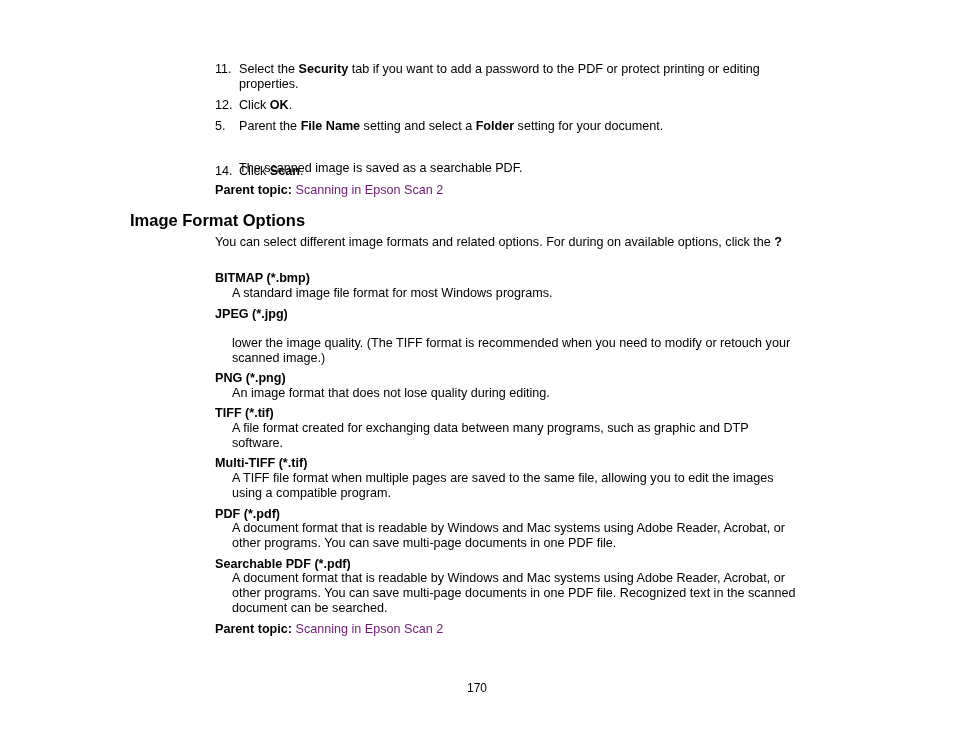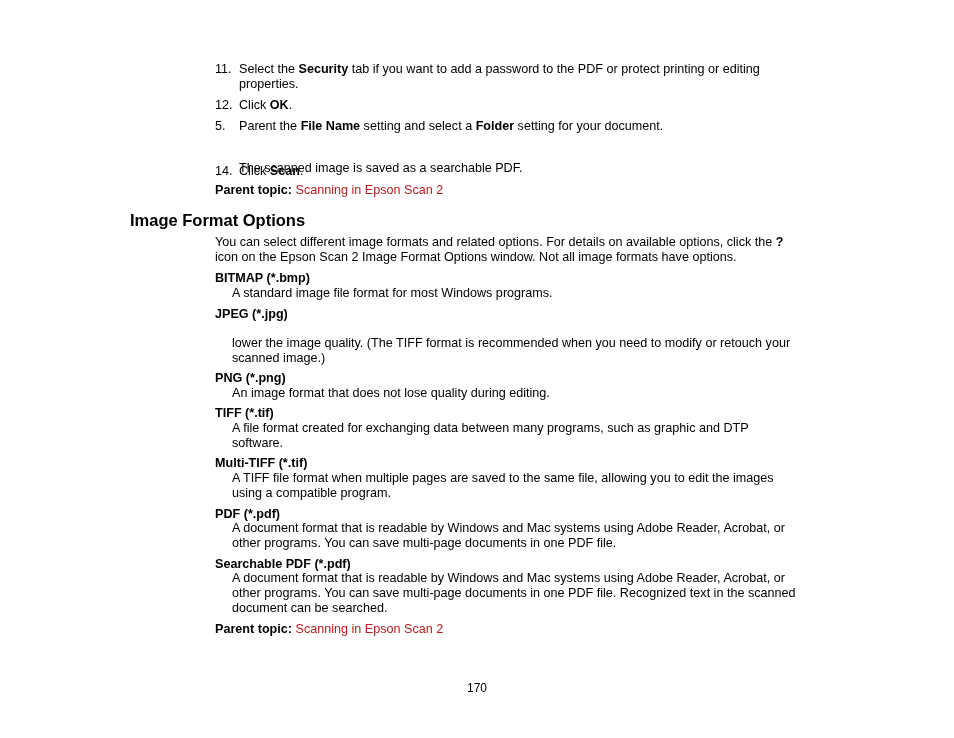--- a/index.html
+++ b/index.html
@@ -6,21 +6,21 @@
     body {
       width: 954px; height: 738px; position: relative; overflow: hidden;
       font-family: "Liberation Sans", sans-serif; color: #000;
       font-size: 12.6px; line-height: 15px;
     }
     .abs { position: absolute; }
     b { font-weight: bold; }
     .step { position: absolute; left: 215px; width: 600px; }
     .step .num { position: absolute; left: 0; top: 0; width: 24px; }
     .step .txt { margin-left: 24px; display: block; }
-    .link { color: #b91c1c; text-decoration: none; cursor: pointer; }
+    .link { color: #701a75; text-decoration: none; cursor: pointer; }
     .h2 { font-size: 16.5px; font-weight: bold; line-height: 20px; }
     .term { position: absolute; left: 215px; font-weight: bold; }
     .def { position: absolute; left: 232px; width: 595px; }
   </style>
 </head>
 <body>
 
 <div class="step" style="top:62px;">
   <span class="num">11.</span>
   <span class="txt"><span>Select the </span><b>Security</b><span> tab if you want to add a password to the PDF or protect printing or editing</span><br><span>properties.</span></span>
@@ -40,22 +40,21 @@
 <div class="abs" style="left:239px; top:161px;">The scanned image is saved as a searchable PDF.</div>
 
 <div class="abs" style="left:215px; top:183px;">
   <b>Parent topic:</b>
   <a class="link">Scanning in Epson Scan 2</a>
 </div>
 
 <div class="abs h2" style="left:130px; top:210px;">Image Format Options</div>
 
 <div class="abs" style="left:215px; top:235px; width:600px;">
-  <span>You can select different image formats and related options. For details on available options, click the </span><b>?</b><br>
-  <span>icon on the Epson Scan 2 Image Format Options window. Not all image formats have options.</span>
+  <span>You can select different image formats and related options. For during on available options, click the </span><b>?</b><br>
 </div>
 
 <div class="term" style="top:271px;">BITMAP (*.bmp)</div>
 <div class="def" style="top:286px;">
   <span>A standard image file format for most Windows programs.</span>
 </div>
 
 <div class="term" style="top:307px;">JPEG (*.jpg)</div>
 <div class="def" style="top:321px;">
   <br>

